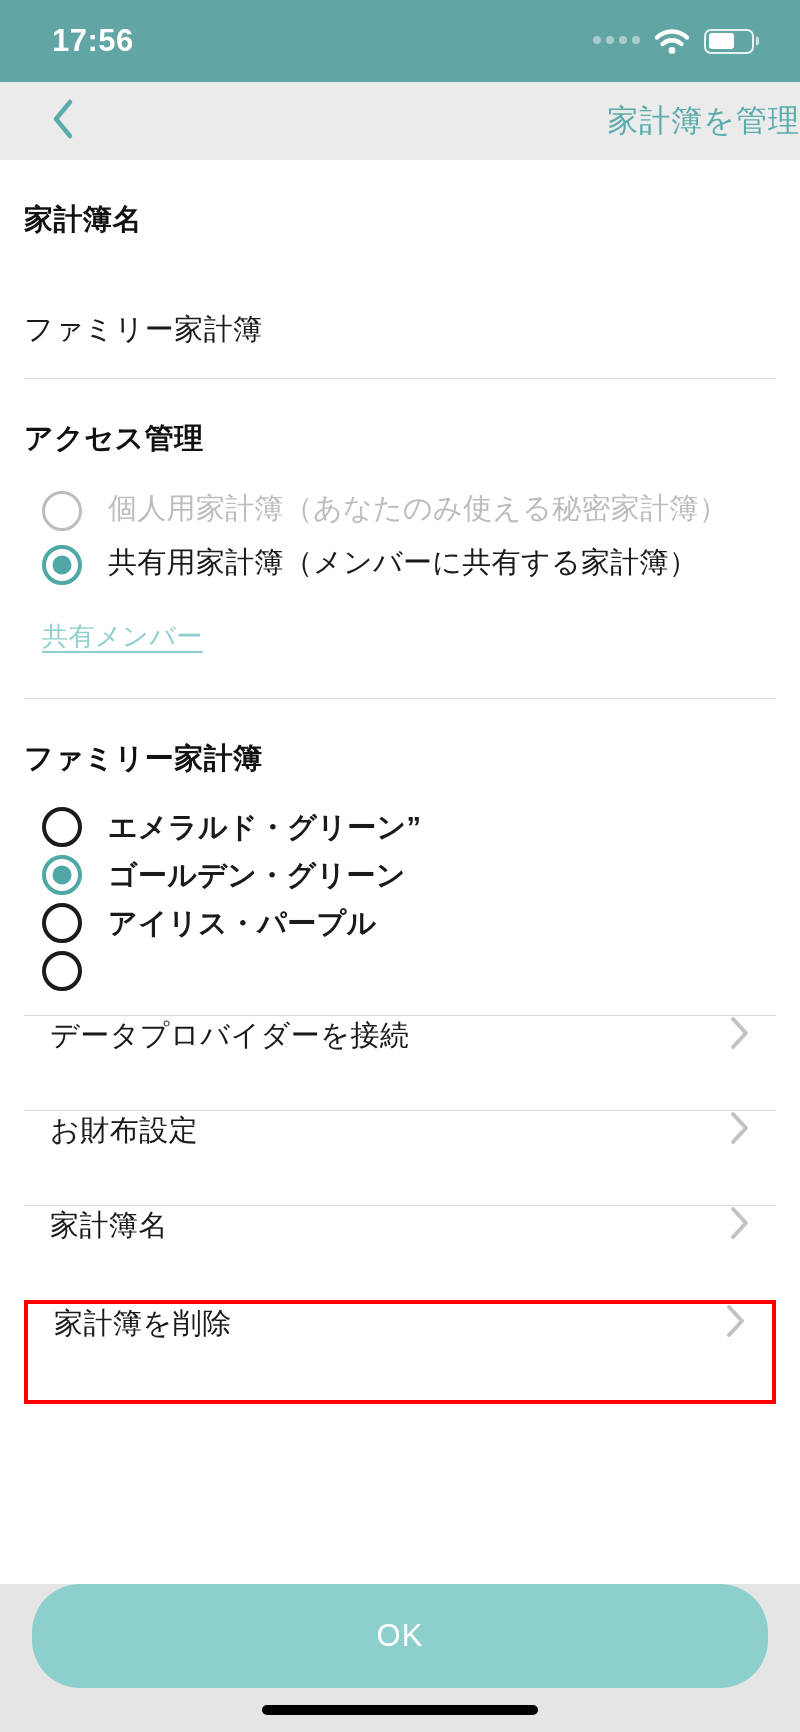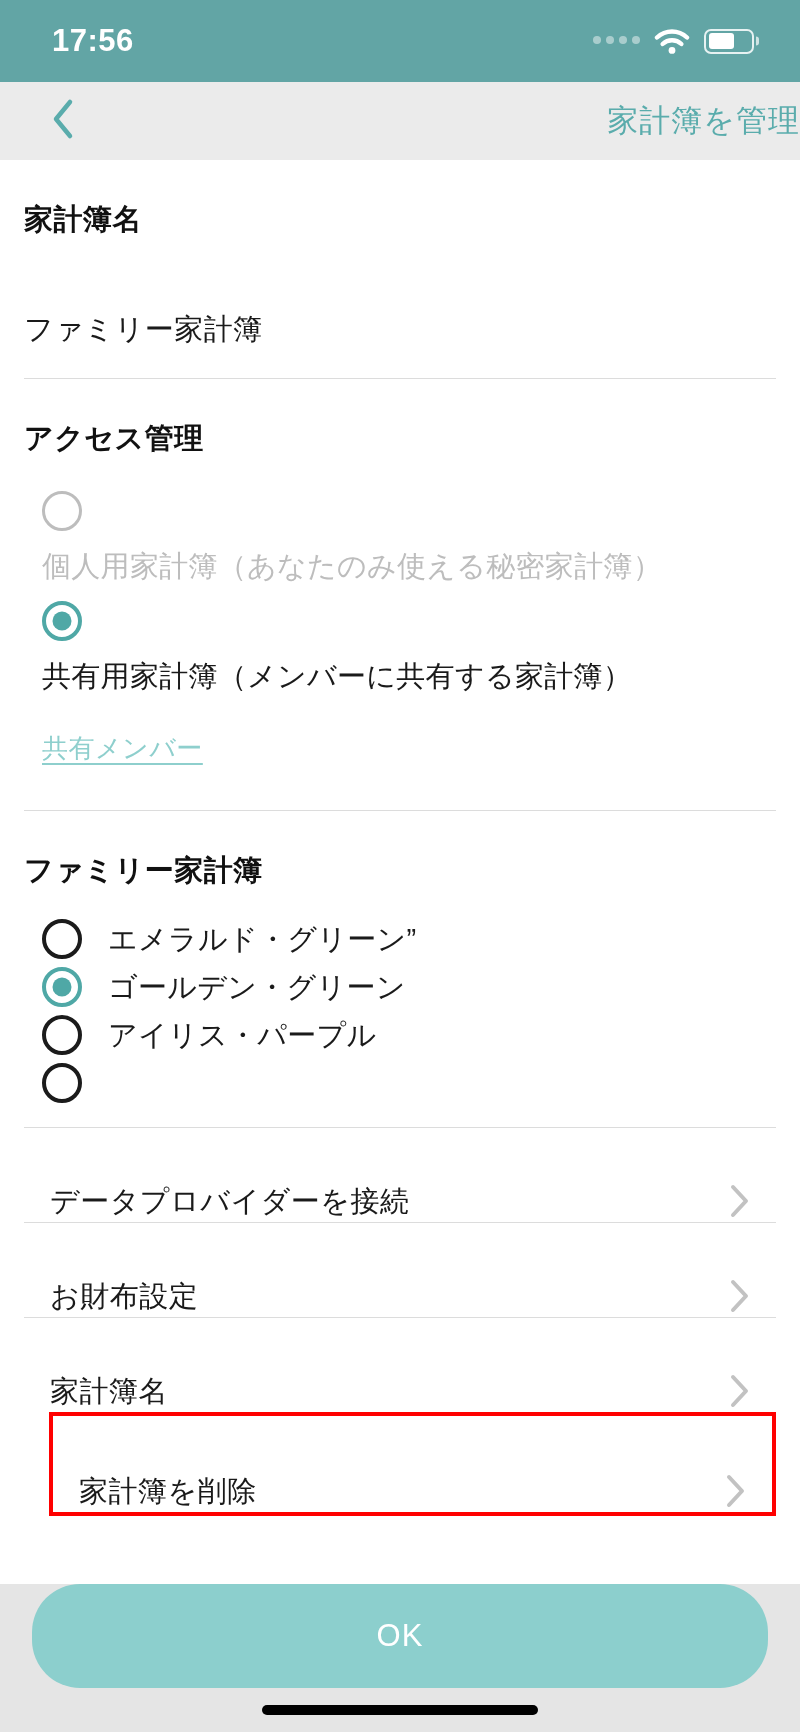--- a/index.html
+++ b/index.html
@@ -141,23 +141,22 @@
   .hr {
     height: 1px;
     background: #dcdcdc;
     width: 100%;
   }
 
   
   .radio-row {
     display: flex;
     align-items: flex-start;
-    gap: 14px;
+    gap: 26px;
     padding-left: 18px;
-    flex-direction: column;
   }
   .radio {
     flex: 0 0 auto;
     width: 40px;
     height: 40px;
     border-radius: 50%;
     border: 4px solid #1b1b1b;
     background: transparent;
     position: relative;
     margin-top: 4px;
@@ -197,46 +196,46 @@
     padding-left: 18px;
   }
 
   
   .theme-row {
     display: flex;
     align-items: center;
     gap: 26px;
     padding-left: 18px;
     height: 48px;
+    font-weight: bold;
   }
   .theme-row .radio { margin-top: 0; }
 
   
   .list-row {
     height: 94px;
     display: flex;
-    align-items: flex-end;
+    align-items: flex-start;
     justify-content: space-between;
     padding: 0 8px 0 26px;
     cursor: pointer;
   }
   .list-row-label {
     font-size: 29px;
     color: #1a1a1a;
     letter-spacing: 0.5px;
   }
   .chev {
     flex: 0 0 auto;
     margin-right: 18px;
   }
 
   .danger-wrap {
     border: 4px solid #ff0000;
     background: #ffffff;
-    margin-left: 25px;
   }
   .danger-wrap .list-row { height: 96px; }
 
   
   .footer {
     flex: 0 0 auto;
     padding: 0 32px 0 32px;
   }
   .ok-btn {
     width: 100%;

